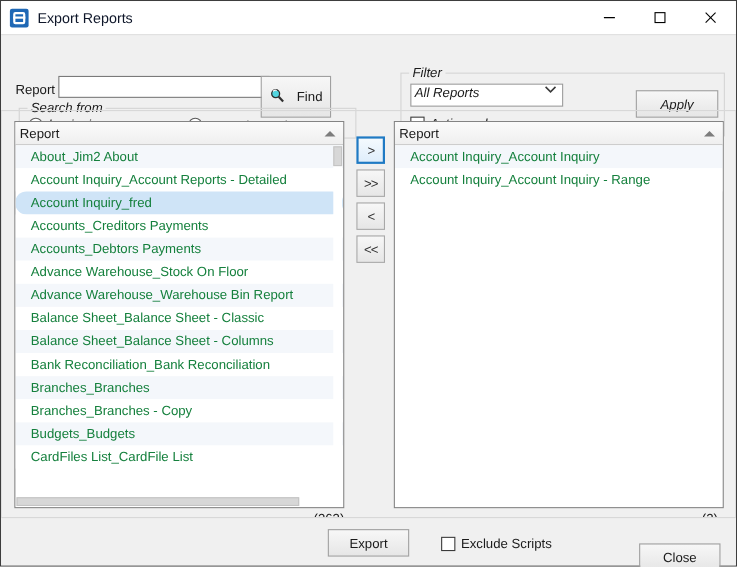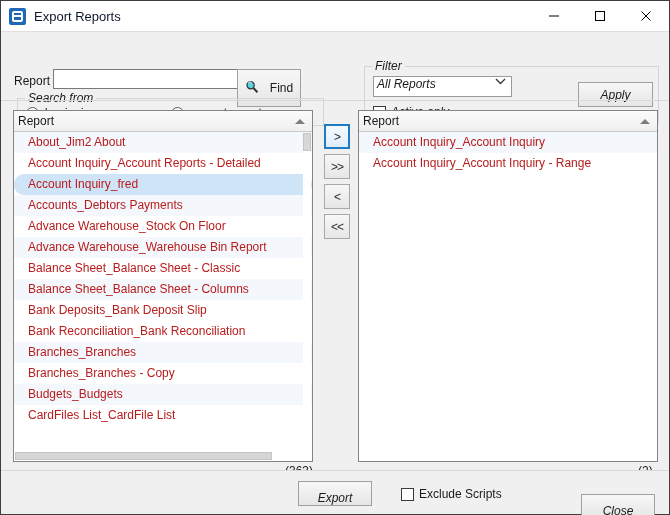--- a/index.html
+++ b/index.html
@@ -258,21 +258,21 @@
     position: absolute;
     left: 0; right: 0;
     top: 21px; bottom: 0;
     overflow: hidden;
   }
   .row {
     height: 21px;
     line-height: 21px;
     padding-left: 14px;
     font-size: 12px;
-    color: #b91c1c;
+    color: #15803d;
     white-space: nowrap;
     box-sizing: border-box;
     background: #ffffff;
   }
   .row.alt { background: #f4f7fb; }
   .row.selected { background: #cfe4f7; border-radius: 10px; }
 
   
   .vscroll {
     position: absolute;
@@ -344,24 +344,23 @@
     background: #f0f0f0;
   }
   .footer-btn {
     position: absolute;
     top: 10px;
     width: 74px; height: 25px;
     box-sizing: border-box;
     border: 1px solid #a0a0a0;
     background: linear-gradient(#f7f7f7, #e6e6e6);
     display: flex;
-    align-items: flex-end;
+    align-items: center;
     justify-content: center;
     font-size: 12px;
-    font-style: italic;
   }
   #export-btn { left: 297px; }
   #close-btn  { left: 580px; margin-top: 13px; }
   .exclude {
     position: absolute;
     left: 400px; top: 16px;
     display: flex;
     align-items: flex-end;
     gap: 5px;
     font-size: 12px;
@@ -447,26 +446,26 @@
 
     <div class="list-wrap" id="left-list">
       <div class="list-header">
         <span>Report</span>
         <span class="sort-arrow"></span>
       </div>
       <div class="rows" id="left-rows">
           <div class="row alt">About_Jim2 About</div>
           <div class="row">Account Inquiry_Account Reports - Detailed</div>
           <div class="row alt selected">Account Inquiry_fred</div>
+          <div class="row">Accounts_Creditors Payments</div>
           <div class="row alt">Accounts_Debtors Payments</div>
           <div class="row">Advance Warehouse_Stock On Floor</div>
           <div class="row alt">Advance Warehouse_Warehouse Bin Report</div>
           <div class="row">Balance Sheet_Balance Sheet - Classic</div>
           <div class="row alt">Balance Sheet_Balance Sheet - Columns</div>
-          <div class="row">Bank Deposits_Bank Deposit Slip</div>
           <div class="row">Bank Reconciliation_Bank Reconciliation</div>
           <div class="row alt">Branches_Branches</div>
           <div class="row">Branches_Branches - Copy</div>
           <div class="row alt">Budgets_Budgets</div>
           <div class="row">CardFiles List_CardFile List</div>
         </div>
       <div class="vscroll">
         <div class="thumb"></div>
       </div>
       <div class="hscroll">

